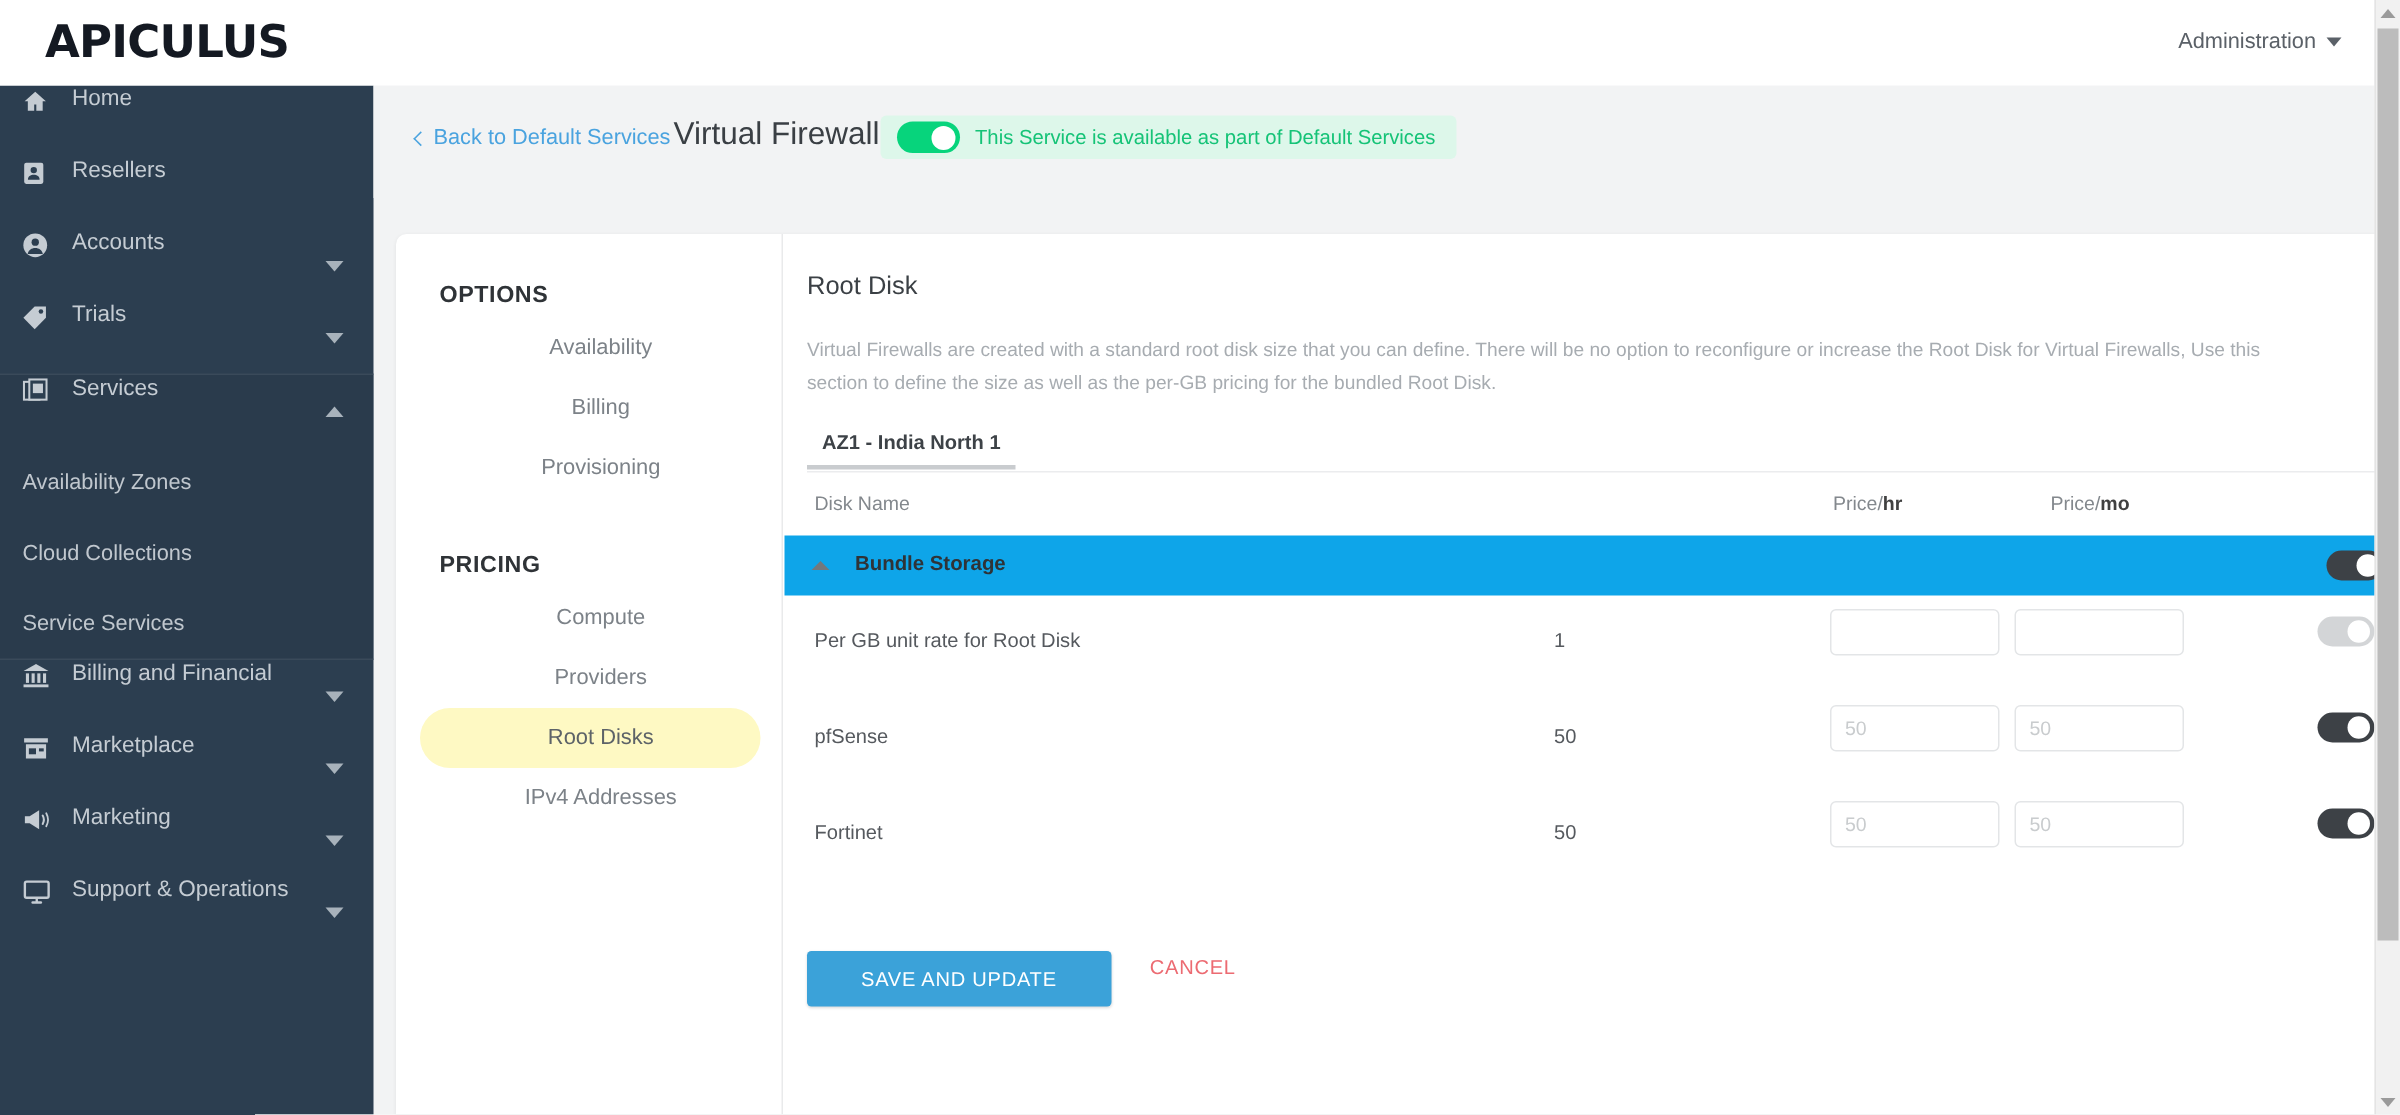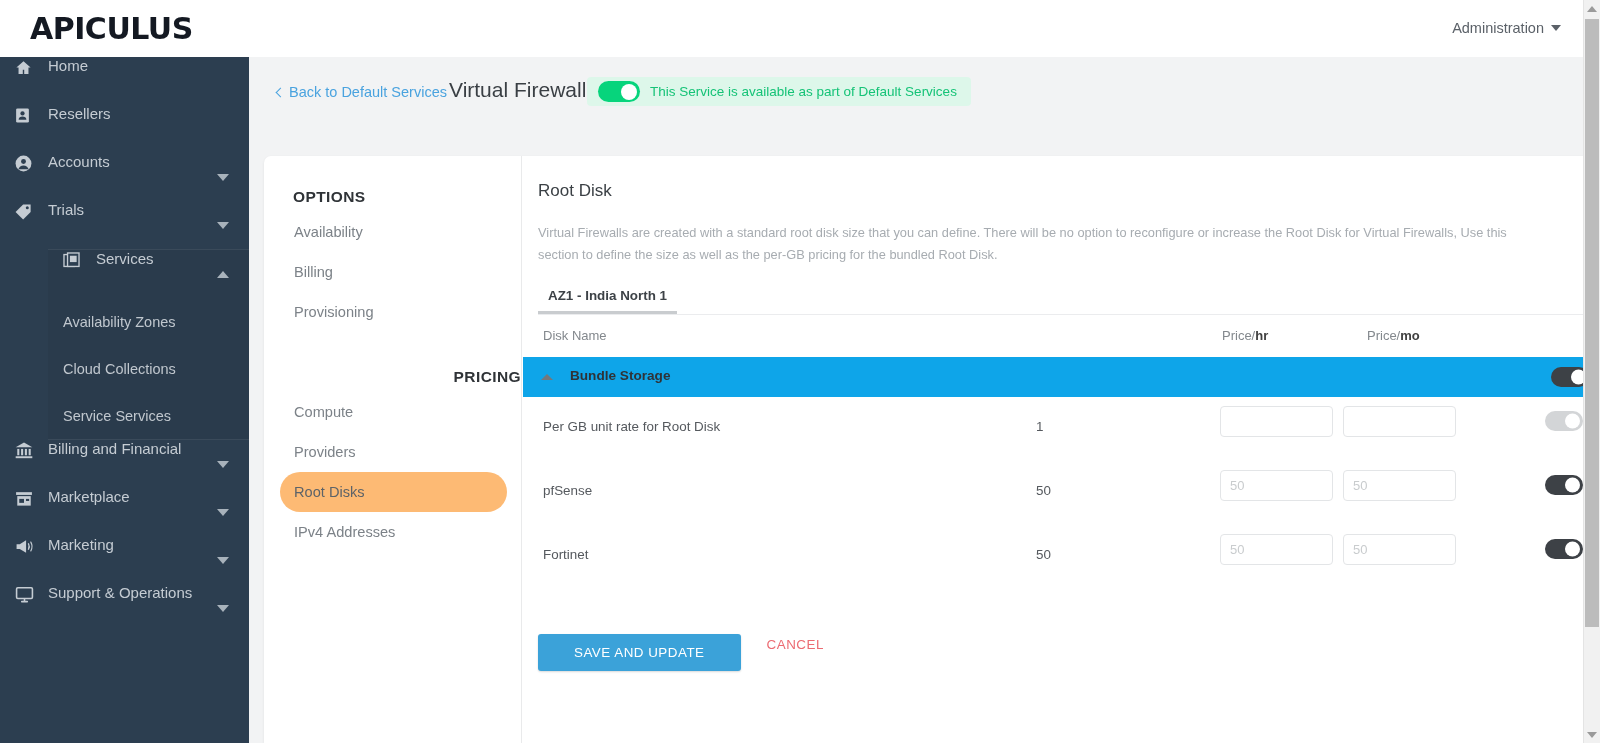--- a/index.html
+++ b/index.html
@@ -70,21 +70,21 @@
     display: flex; align-items: center; justify-content: flex-start;
     color: #c5ccd3;
   }
   .nav-item .chev {
     position: absolute; right: 20px; top: 50%; margin-top: -3px;
     width: 0; height: 0; border-left: 6px solid transparent;
     border-right: 6px solid transparent;
   }
   .nav-item .chev.down { border-top: 7px solid #a8b2bb; }
   .nav-item .chev.up { border-bottom: 7px solid #a8b2bb; }
-  .nav-group { background: #2a3b4c; margin-left: 48px; }
+  .nav-group { background: #2a3b4c; }
   .sub-item {
     display: flex; align-items: center; height: 47px;
     padding-left: 15px; color: #c0c7ce; font-size: 14.5px; cursor: pointer;
   }
   .nav-divider { height: 1px; background: #3a4a5a; }
 
   
   .page-head {
     position: absolute; left: 249px; top: 57px; width: 1334px; height: 75px;
     background: #f2f3f4;
@@ -128,27 +128,27 @@
     overflow: hidden;
   }
   .options-pane {
     position: absolute; left: 0; top: 0; width: 258px; height: 100%;
     border-right: 1px solid #e9eaeb;
   }
   .opt-head {
     margin: 32px 0 6px 29px; font-size: 15.5px; font-weight: 700;
     color: #2f3337; letter-spacing: 0.4px;
   }
-  .opt-head.second { margin-top: 36px; text-align: right; }
+  .opt-head.second { margin-top: 36px; }
   .opt-item {
     height: 40px; display: flex; align-items: center;
     margin: 0 14px 0 16px; padding-left: 14px;
-    font-size: 14.6px; color: #7c8288; border-radius: 20px; cursor: pointer;
-  }
-  .opt-item.active { background: #fdba74; color: #5d6368; }
+    font-size: 14.6px; color: #7c8288; border-radius: 20px; cursor: pointer; justify-content: center;
+  }
+  .opt-item.active { background: #fef9c3; color: #5d6368; }
 
   .main-pane {
     position: absolute; left: 259px; top: 0; right: 0; height: 100%;
     padding: 0 16px 0 15px;
   }
   .sec-title { margin: 25px 0 0 0; font-size: 17px; color: #3b4045; font-weight: 400; }
   .sec-desc {
     margin: 21px 0 0 0; font-size: 12.8px; line-height: 22px;
     color: #a7acb1; max-width: 985px;
   }

